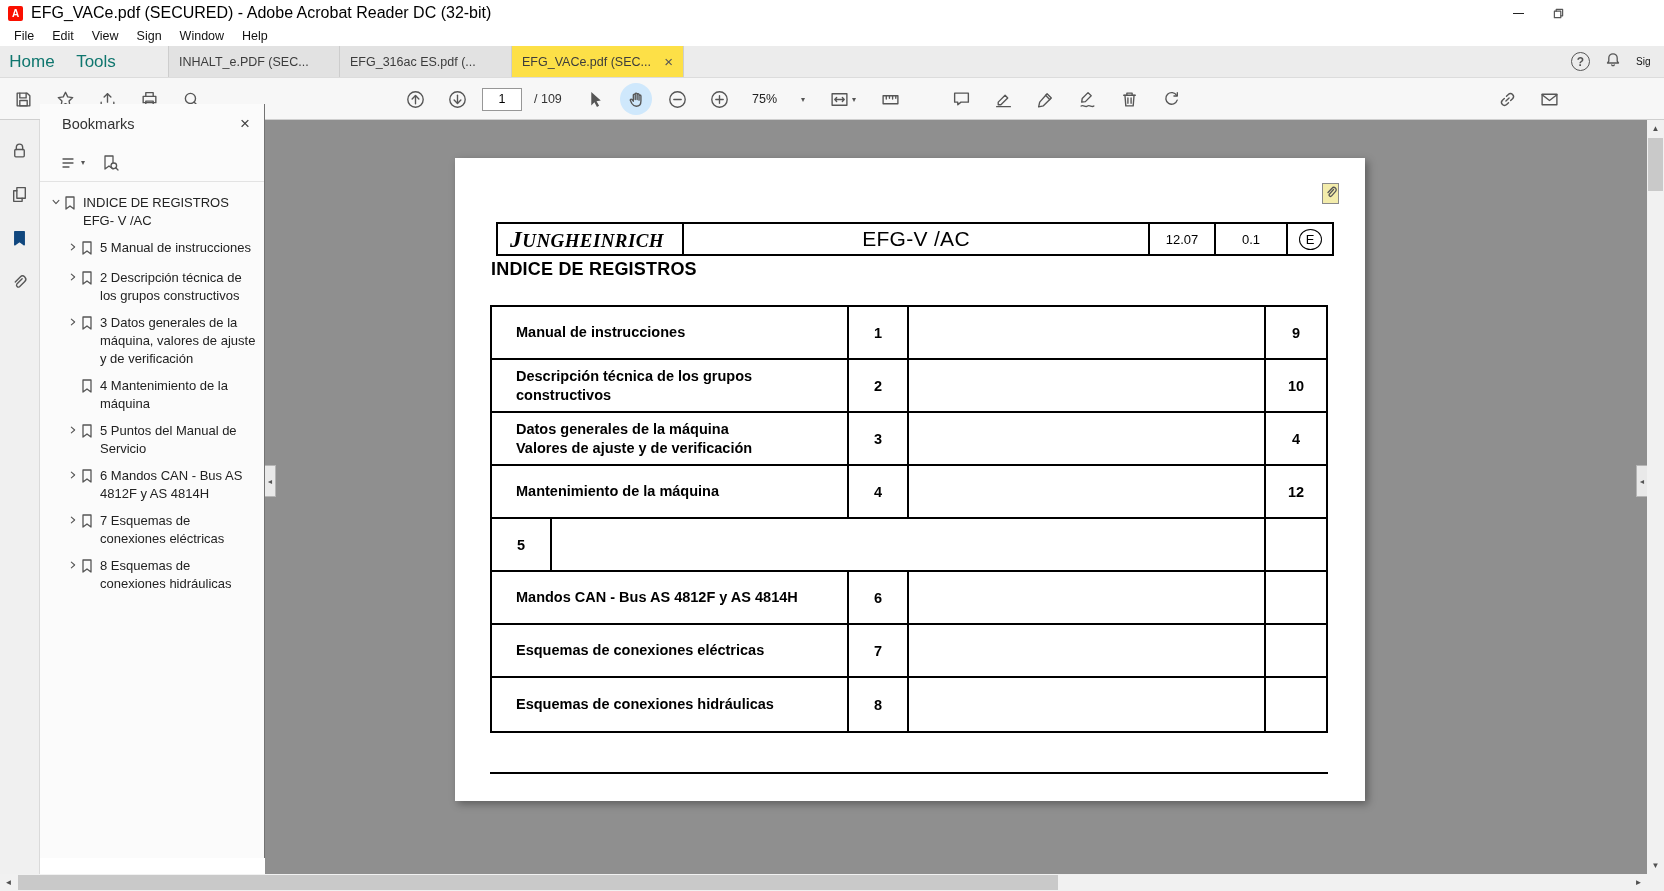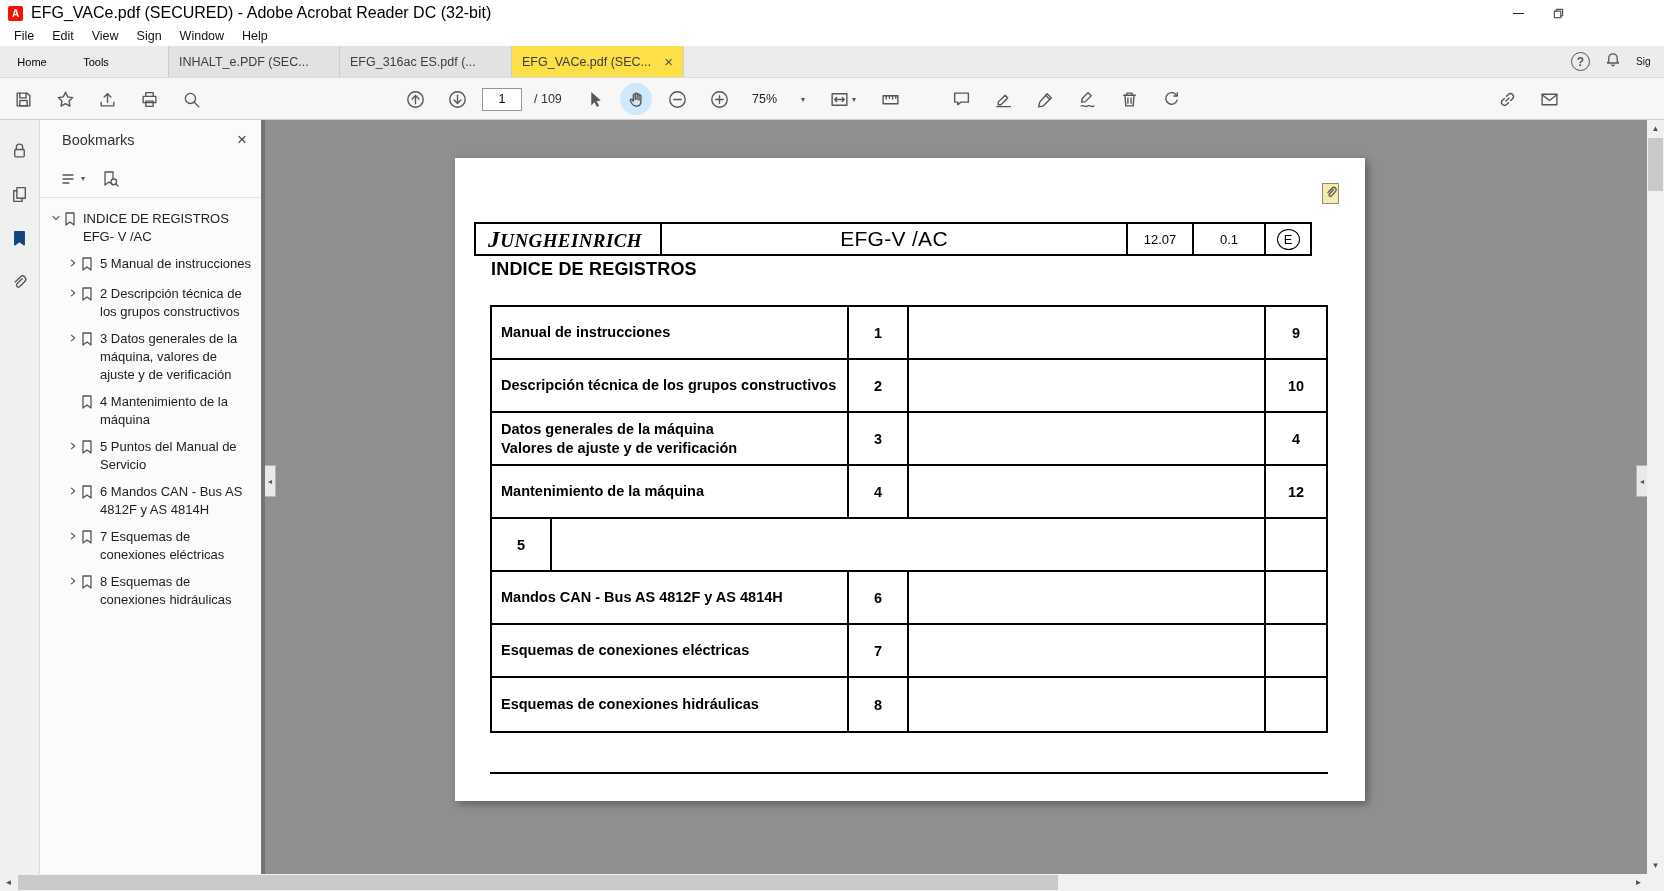--- a/index.html
+++ b/index.html
@@ -14,21 +14,21 @@
   .win-controls{margin-left:auto;display:flex;margin-right:86px}
   .win-btn{width:40px;height:26px;display:flex;align-items:center;justify-content:center}
   .min-glyph{width:11px;border-bottom:1px solid #222;display:block}
 
   
   .menubar{position:absolute;top:26px;left:0;width:100%;height:20px;background:#fff;display:flex;align-items:center;padding-left:5px}
   .menu-item{font-size:12.5px;color:#111;padding:1px 9px;cursor:default}
 
   
   .tabbar{position:absolute;top:46px;left:0;width:100%;height:32px;background:#ececec;display:flex;align-items:stretch;border-bottom:1px solid #dcdcdc;overflow:hidden}
-  .tab-fixed{width:64px;display:flex;align-items:center;justify-content:center;font-size:11px;color:#000000}
+  .tab-fixed{width:64px;display:flex;align-items:center;justify-content:center;font-size:17px;color:#0f766e}
   .doc-tabs{display:flex;margin-left:40px}
   .doc-tab{width:172px;display:flex;align-items:center;padding:0 10px;font-size:12.5px;color:#3c3c3c;background:#e2e2e2;border-right:1px solid #cdcdcd;white-space:nowrap;overflow:hidden}
   .doc-tab:first-child{border-left:1px solid #cdcdcd}
   .doc-tab.active{background:#fde047}
   .doc-tab .close{margin-left:auto;color:#555;font-size:15px;padding-left:6px}
   .tab-right{margin-left:auto;display:flex;align-items:center;gap:14px;padding-right:0}
   .help-circle{width:19px;height:19px;border:1.4px solid #555;border-radius:50%;display:flex;align-items:center;justify-content:center;font-size:12px;color:#555;font-weight:bold}
   .signin{font-size:10px;color:#111;width:28px;overflow:hidden;white-space:nowrap}
 
   
@@ -41,21 +41,21 @@
   .page-total{font-size:12.5px;color:#333;margin-left:4px}
   .zoom-combo{display:flex;align-items:center;gap:24px;height:26px;padding:0 8px;font-size:12.5px;color:#222}
   .caret{font-size:8px;color:#555}
 
   
   .nav-strip{position:absolute;left:0;top:120px;width:40px;height:754px;background:#f0f0f0;border-right:1px solid #dadada;display:flex;flex-direction:column;align-items:center;padding-top:16px;gap:16px}
   .strip-icon{width:28px;height:28px;display:flex;align-items:center;justify-content:center}
   .strip-icon svg{width:19px;height:19px}
 
   
-  .bm-panel{position:absolute;left:40px;top:120px;width:225px;height:754px;background:#fbfbfb;border-right:4px solid #737373}
+  .bm-panel{position:absolute;left:40px;top:104px;width:225px;height:754px;background:#fbfbfb;border-right:1px solid #737373}
   .bm-header{height:40px;display:flex;align-items:center;padding:0 14px 0 22px;font-size:14.5px;color:#333}
   .bm-close{margin-left:auto;font-size:17px;color:#444}
   .bm-tools{height:38px;display:flex;align-items:center;gap:16px;padding-left:20px;border-bottom:1px solid #e3e3e3}
   .bm-tool{display:flex;align-items:center;gap:3px}
   .bm-tool svg{width:18px;height:18px}
   .bm-tree{padding:12px 6px 0 8px}
   .bm-item{display:flex;align-items:flex-start;margin-bottom:9px;line-height:18px;font-size:13px;color:#222}
   .bm-item .chev{width:15px;display:flex;justify-content:center;margin-top:3px;flex:none}
   .bm-item .chev svg{width:10px;height:10px}
   .bm-item .bmk{width:14px;margin:2px 5px 0 1px;flex:none}
@@ -65,38 +65,38 @@
 
   
   .doc-area{position:absolute;left:265px;top:120px;width:1382px;height:754px;background:#8f8f8f;overflow:hidden}
   .panel-handle{position:absolute;left:0;top:345px;width:11px;height:32px;background:#e9e9e9;border:1px solid #b5b5b5;border-left:none;display:flex;align-items:center;justify-content:center;font-size:7px;color:#555}
   .panel-handle.right{left:auto;right:0;border-left:1px solid #b5b5b5;border-right:none}
 
   .page{position:absolute;left:190px;top:38px;width:910px;height:643px;background:#fff;box-shadow:3px 3px 8px rgba(0,0,0,.35);color:#000}
   .attach-note{position:absolute;left:867px;top:25px;width:17px;height:21px;background:#f3ecab;border:1px solid #8a8a8a;display:flex;align-items:center;justify-content:center}
   .attach-note svg{width:12px;height:15px;stroke:#555}
 
-  .hdr-table{position:absolute;left:19px;top:64px;width:838px;height:34px;display:flex;border:2px solid #000}
+  .hdr-table{position:absolute;left:41px;top:64px;width:838px;height:34px;display:flex;border:2px solid #000}
   .h-cell{display:flex;align-items:center;justify-content:center;border-right:2px solid #000}
   .h-logo{width:186px;justify-content:flex-start;padding-left:12px}
   .h-logo-text{font-family:"Liberation Serif",serif;font-weight:bold;font-style:italic;font-size:19px;letter-spacing:.4px;display:block}
   .h-logo-text::first-letter{font-size:1.25em}
   .h-model{flex:1;font-size:21px;letter-spacing:.3px}
   .h-date{width:66px;font-size:13px}
   .h-ver{width:72px;font-size:13px}
   .h-lang{width:44px;border-right:none}
   .lang-circle{width:23px;height:21px;border:1.6px solid #000;border-radius:50%;display:flex;align-items:center;justify-content:center;font-size:13px}
 
   .doc-title{position:absolute;left:36px;top:101px;font-size:18px;font-weight:bold;letter-spacing:.2px}
 
   .reg-table{position:absolute;left:35px;top:147px;width:838px;border:2px solid #000}
   .reg-row{display:flex;height:53px;border-bottom:2px solid #000}
   .reg-row:last-child{border-bottom:none}
   .rc{display:flex;align-items:center;font-weight:bold;font-size:14.5px}
-  .rc-name{width:357px;border-right:2px solid #000;padding-left:9px;white-space:pre-line;line-height:19px}
+  .rc-name{width:357px;border-right:2px solid #000;padding-left:24px;white-space:pre-line;line-height:19px}
   .rc-num{width:60px;border-right:2px solid #000;justify-content:center}
   .rc-mid{flex:1;border-right:2px solid #000}
   .rc-page{width:60px;justify-content:center}
   .bottom-rule{position:absolute;left:35px;top:614px;width:838px;border-top:2px solid #000}
 
   
   .v-scroll{position:absolute;right:0;top:120px;width:17px;height:754px;background:#f1f1f1}
   .sb-arrow{position:absolute;width:17px;height:17px;display:flex;align-items:center;justify-content:center;font-size:8px;color:#505050}
   .v-thumb{position:absolute;left:1px;top:18px;width:15px;height:53px;background:#c9c9c9}
   .h-scroll{position:absolute;left:0;bottom:0;width:1647px;height:17px;background:#f1f1f1}

